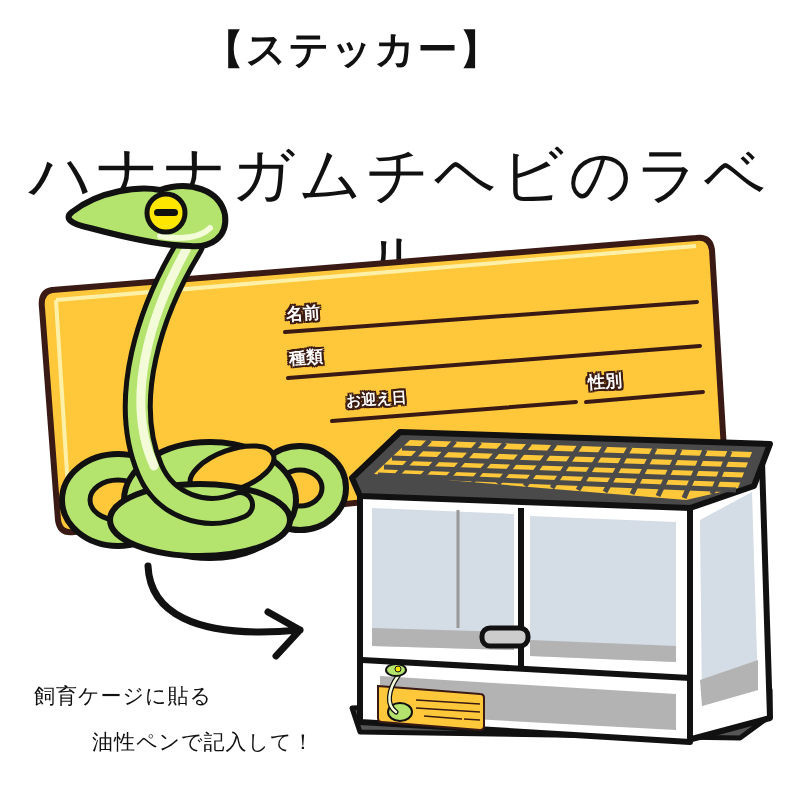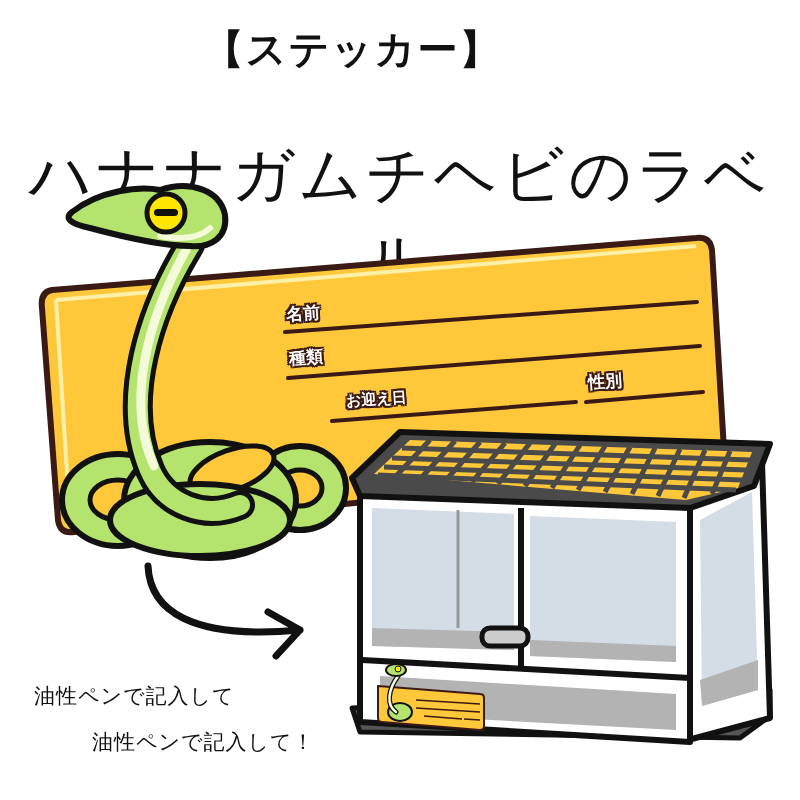--- a/index.html
+++ b/index.html
@@ -115,14 +115,14 @@
       <circle cx="398" cy="669" r="3" fill="#FFE600" stroke="#111" stroke-width="1"></circle>
     </g>
   </g>
 </svg>
 
 <div class="field-label" style="left:286px; top:302px; transform:rotate(-4deg);">名前</div>
 <div class="field-label" style="left:289px; top:346px; transform:rotate(-4deg);">種類</div>
 <div class="field-label" style="left:346px; top:390px; transform:rotate(-4deg); font-size:15px;">お迎え日</div>
 <div class="field-label" style="left:588px; top:370px; transform:rotate(-4deg);">性別</div>
 
-<div class="instr" style="left:34px; top:682px;">油性ペンで記入して</div>
+<div class="instr" style="left:34px; top:682px;">飼育ケージに貼る</div>
 <div class="instr" style="left:92px; top:728px;">油性ペンで記入して！</div>
 
 </body></html>

